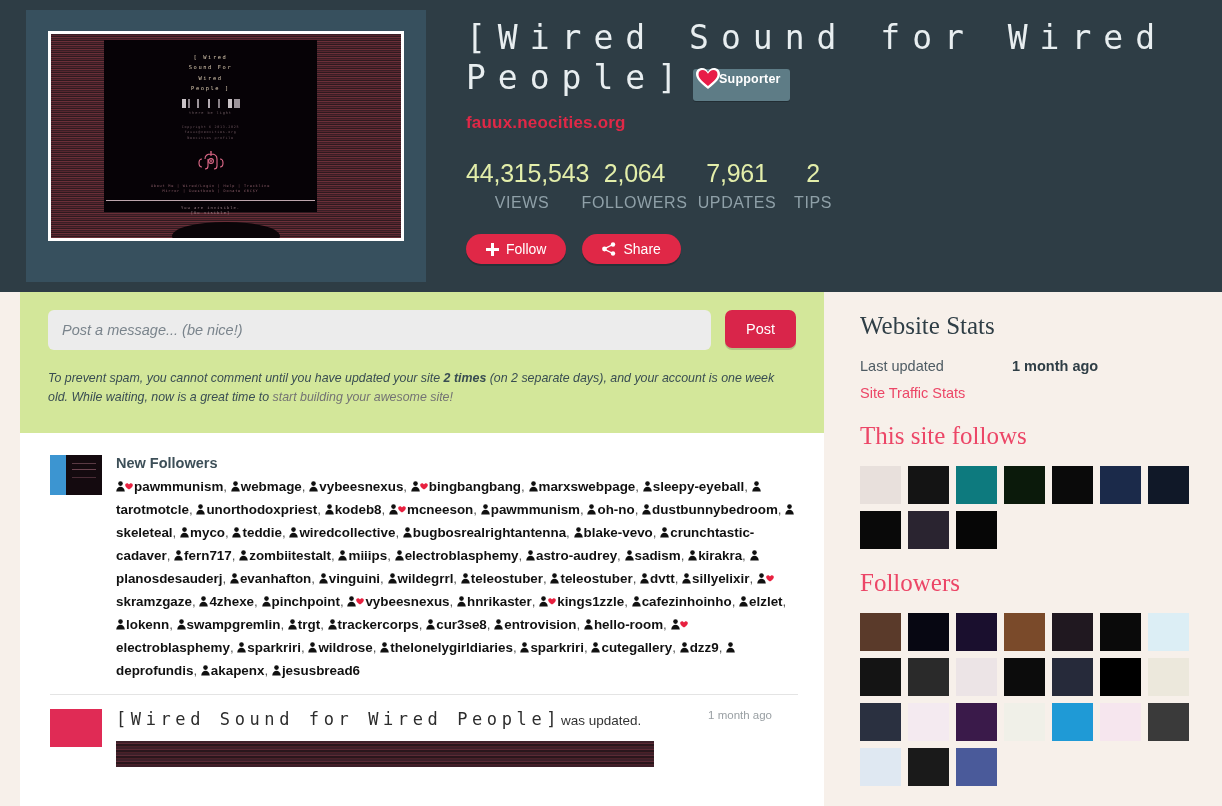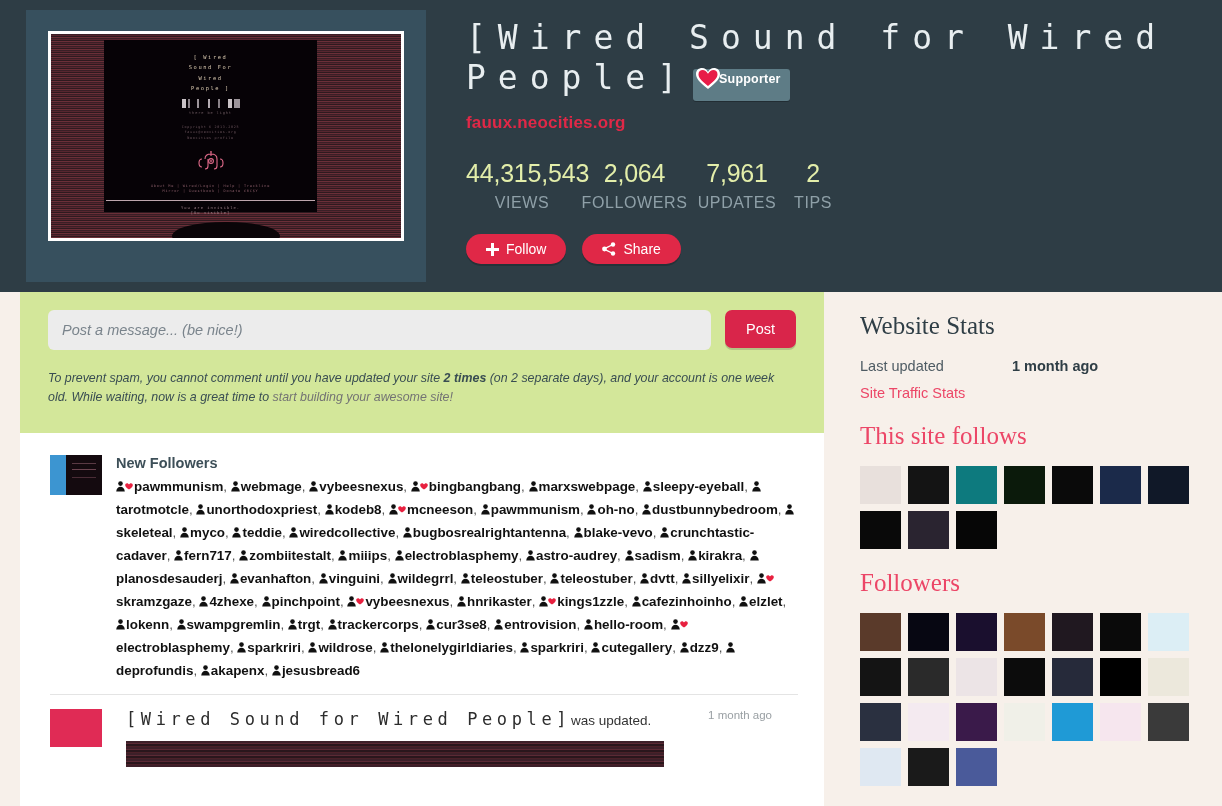--- a/index.html
+++ b/index.html
@@ -174,21 +174,21 @@
     background: #5a3a44;
     box-shadow: 0 6px 0 #6b4450, 0 14px 0 #4a2c36;
   }
   .nf-title { font-size: 14.5px; font-weight: bold; color: #3d4f58; margin-bottom: 4px; }
   .nf-list { font-size: 13.4px; line-height: 1.72; color: #1d1d1d; }
   .nf-list a { color: #111; text-decoration: none; font-weight: bold; }
   .nf-sep { color: #555; font-weight: normal; }
   .person-ico { display: inline-block; vertical-align: -1px; margin-right: 1px; }
   .heart-ico { display: inline-block; vertical-align: 1px; margin-left: -1px; margin-right: 1px; }
 
-  .update-entry { margin: 12px 26px 0 30px; padding-top: 14px; border-top: 1px solid #e4e4e4; display: flex; gap: 24px; }
+  .update-entry { margin: 12px 26px 0 30px; padding-top: 14px; border-top: 1px solid #e4e4e4; display: flex; gap: 14px; }
   .upd-sq { width: 52px; height: 38px; flex: 0 0 52px; background: #e02b55; }
   .upd-title {
     font-family: "DejaVu Sans Mono", monospace;
     font-size: 17px; letter-spacing: 4.6px; color: #2d2d2d;
   }
   .upd-suffix { font-family: "Liberation Sans", sans-serif; font-size: 13.5px; letter-spacing: 0; color: #333; }
   .upd-time { position: absolute; right: 26px; font-size: 11.5px; color: #9aa0a4; }
   .upd-shot {
     margin-top: 12px; width: 538px; height: 26px;
     background: repeating-linear-gradient(to bottom,

